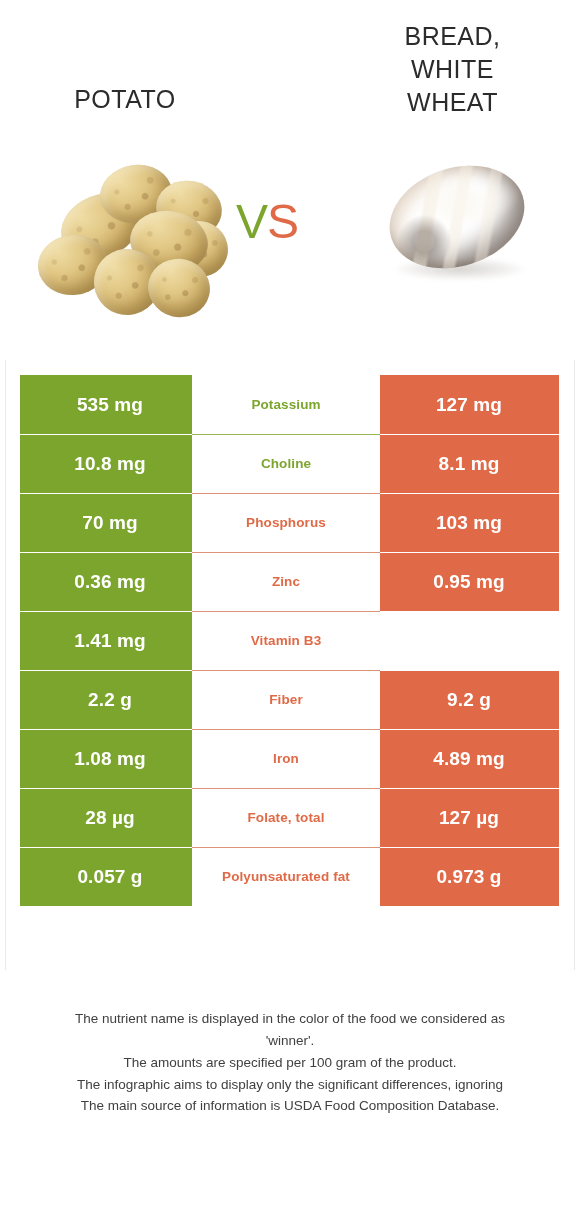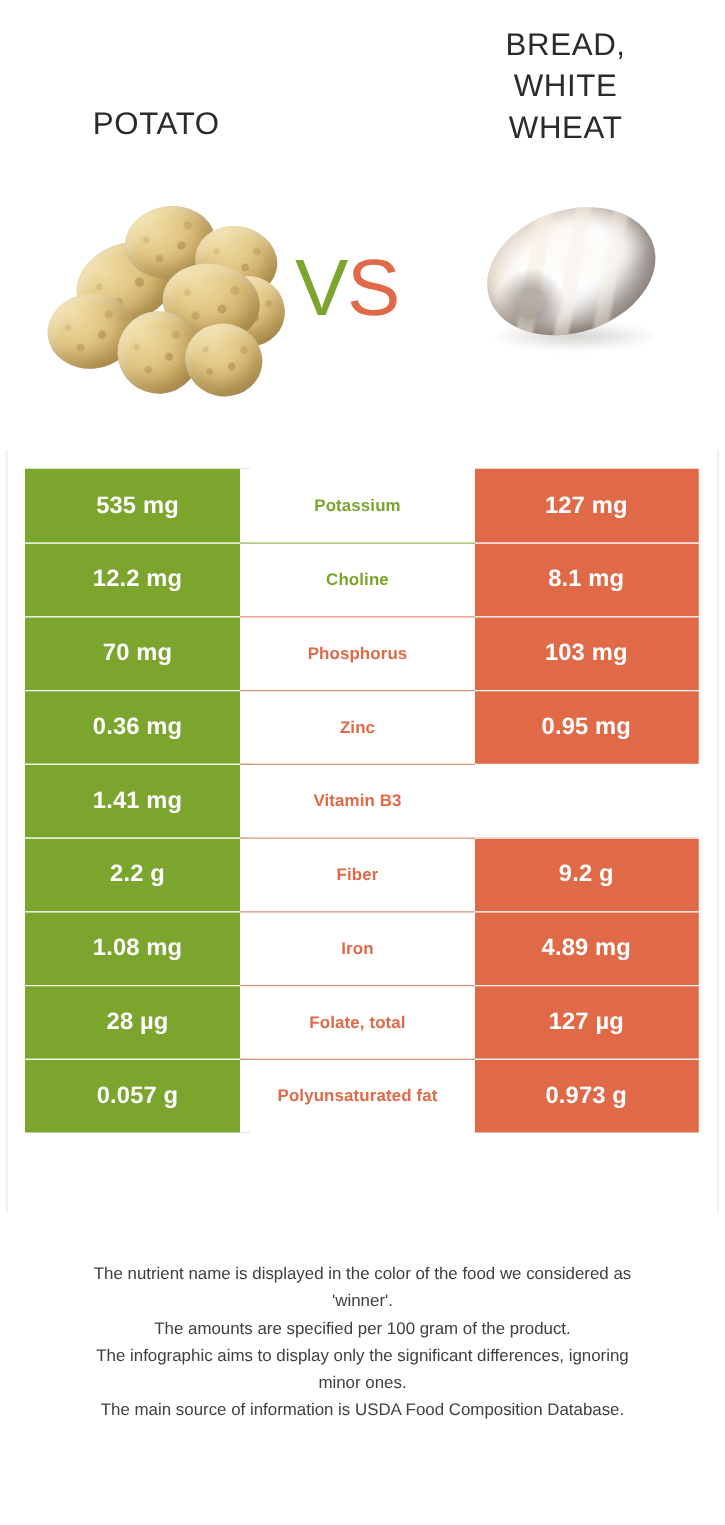--- a/index.html
+++ b/index.html
@@ -144,21 +144,21 @@
     border-radius: 50%;
     background: radial-gradient(ellipse at center, rgba(120,110,100,0.30) 0%, rgba(140,132,124,0.10) 55%, transparent 75%);
     filter: blur(2px);
   }
 
   
   .vs-mark {
     position: absolute;
     left: 236px;
     top: 198px;
-    font-size: 64px;
+    font-size: 48px;
     font-weight: 400;
     letter-spacing: -1px;
     line-height: 1;
     font-family: "Liberation Sans", sans-serif;
   }
   .vs-mark .v { color: #7ca52e; }
   .vs-mark .s { color: #e06a47; }
 
   
   .table {
@@ -276,21 +276,21 @@
 
   <div class="table">
 
     <div class="row">
       <div class="cell left-val">535 mg</div>
       <div class="cell nutrient win-left">Potassium</div>
       <div class="cell right-val">127 mg</div>
     </div>
 
     <div class="row">
-      <div class="cell left-val">12.2 mg</div>
+      <div class="cell left-val">10.8 mg</div>
       <div class="cell nutrient win-left">Choline</div>
       <div class="cell right-val">8.1 mg</div>
     </div>
 
     <div class="row">
       <div class="cell left-val">70 mg</div>
       <div class="cell nutrient win-right">Phosphorus</div>
       <div class="cell right-val">103 mg</div>
     </div>
 
@@ -330,17 +330,16 @@
       <div class="cell right-val">0.973 g</div>
     </div>
 
   </div>
 
   <div class="footnote">
     <span class="fl">The nutrient name is displayed in the color of the food we considered as</span>
     <span class="fl">'winner'.</span>
     <span class="fl">The amounts are specified per 100 gram of the product.</span>
     <span class="fl">The infographic aims to display only the significant differences, ignoring</span>
-    <span class="fl">minor ones.</span>
     <span class="fl">The main source of information is USDA Food Composition Database.</span>
   </div>
 
 </div>
 
 </body></html>

